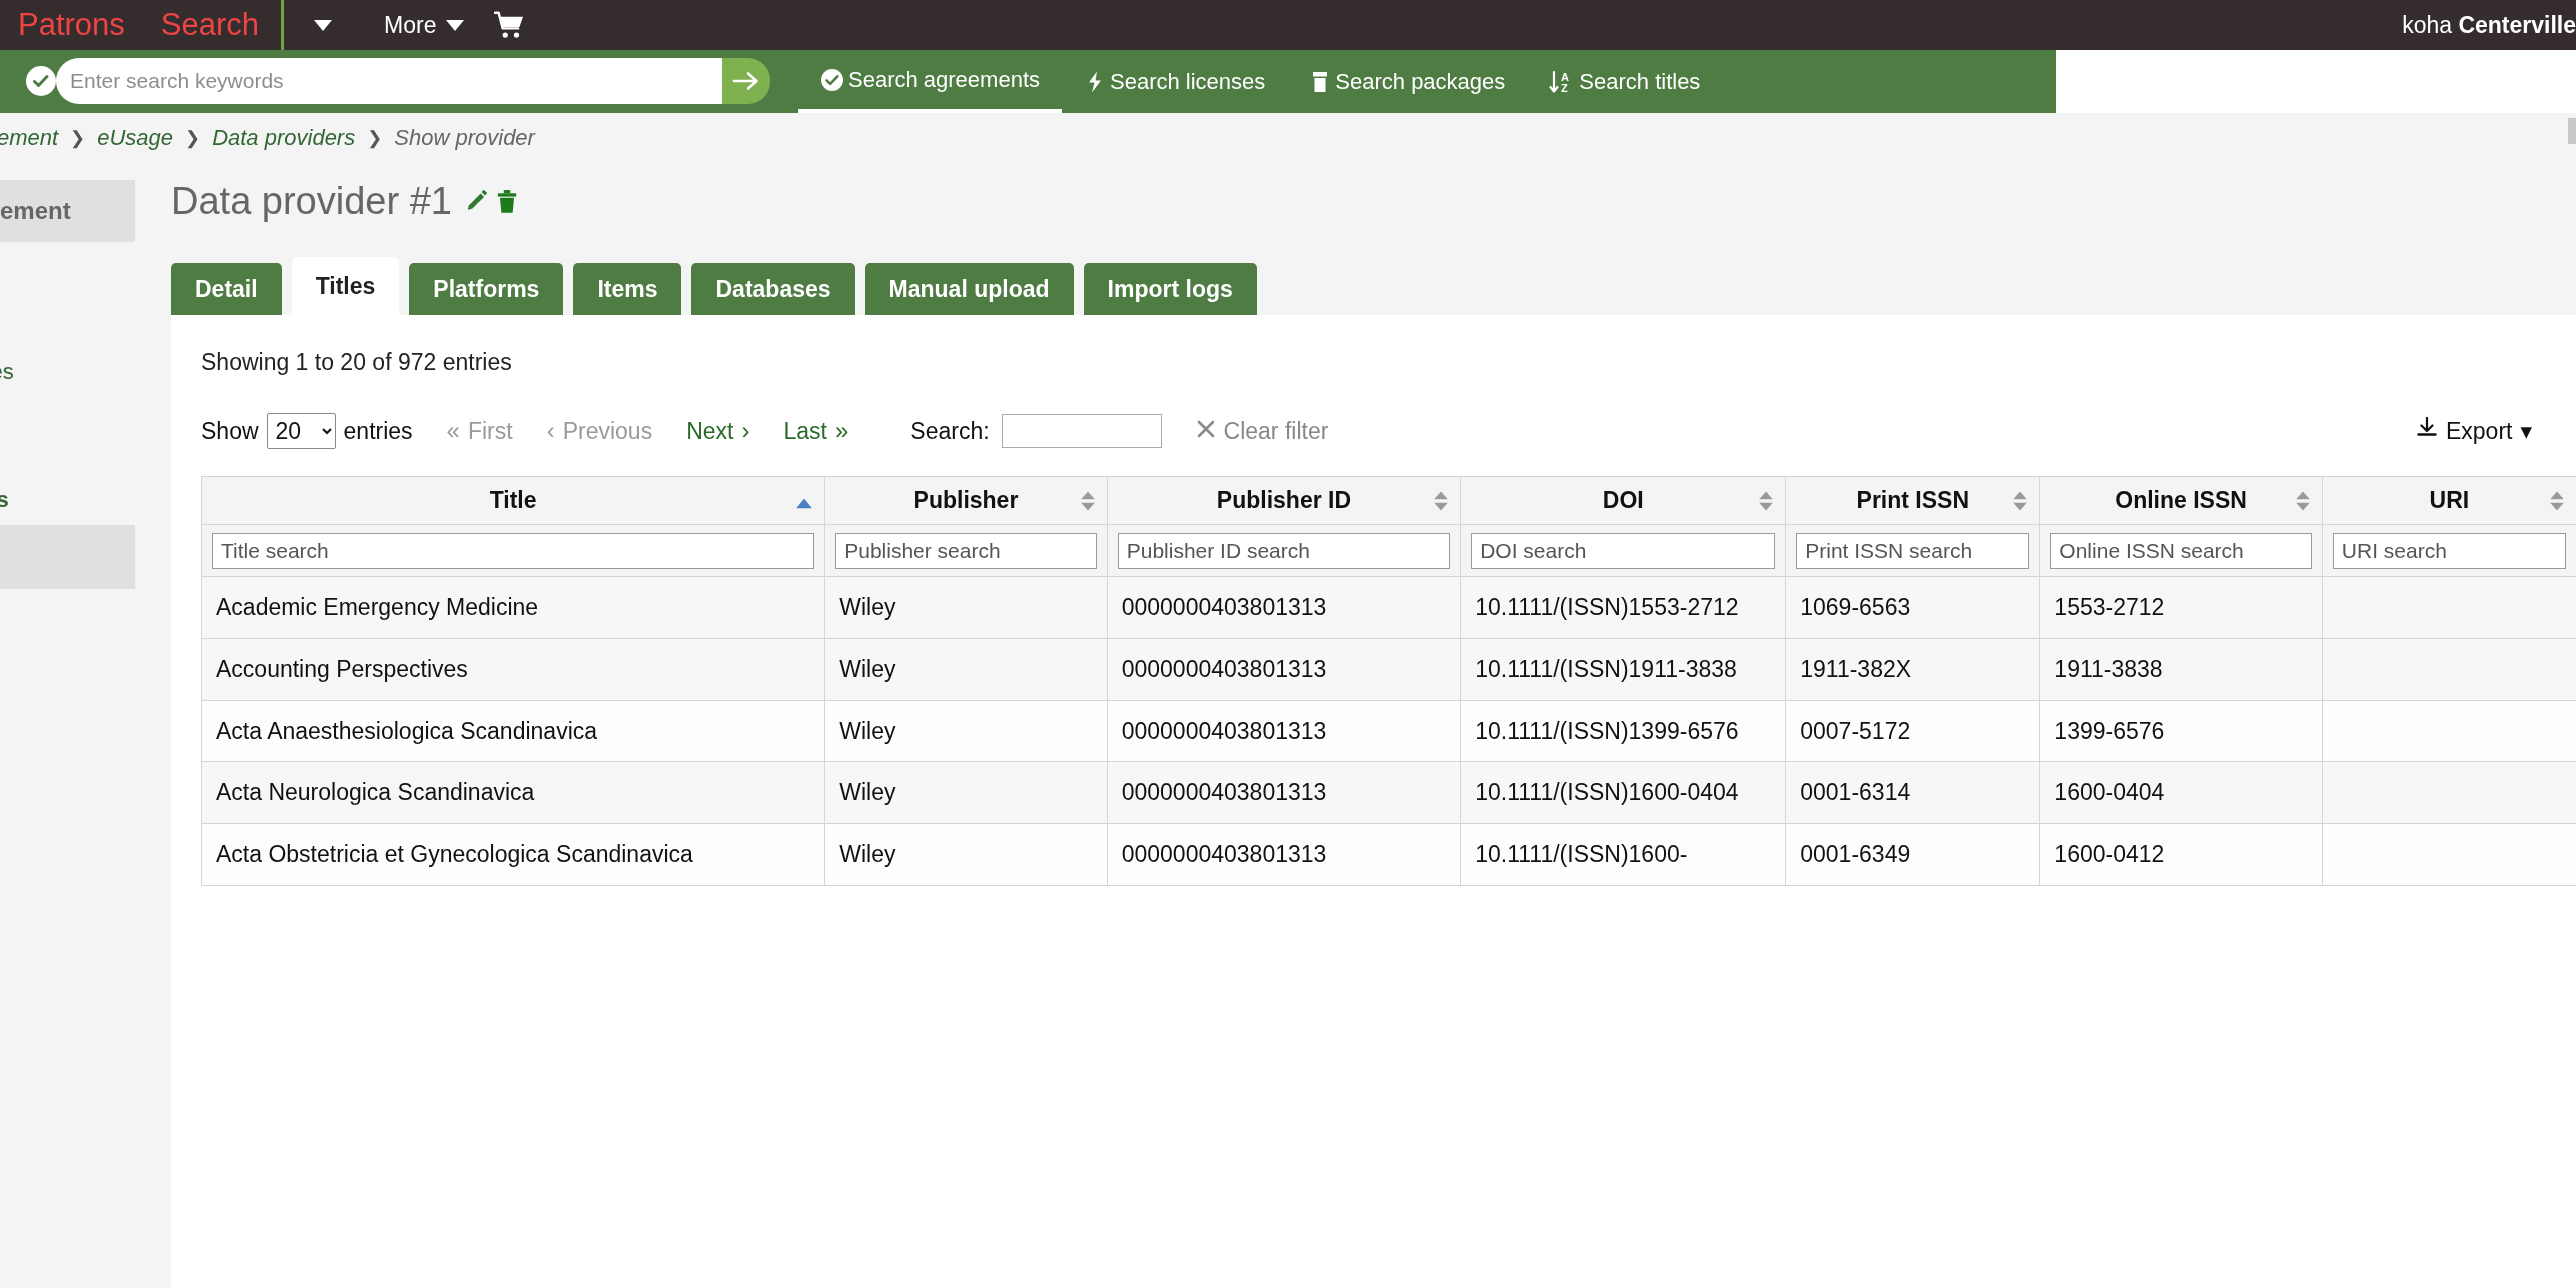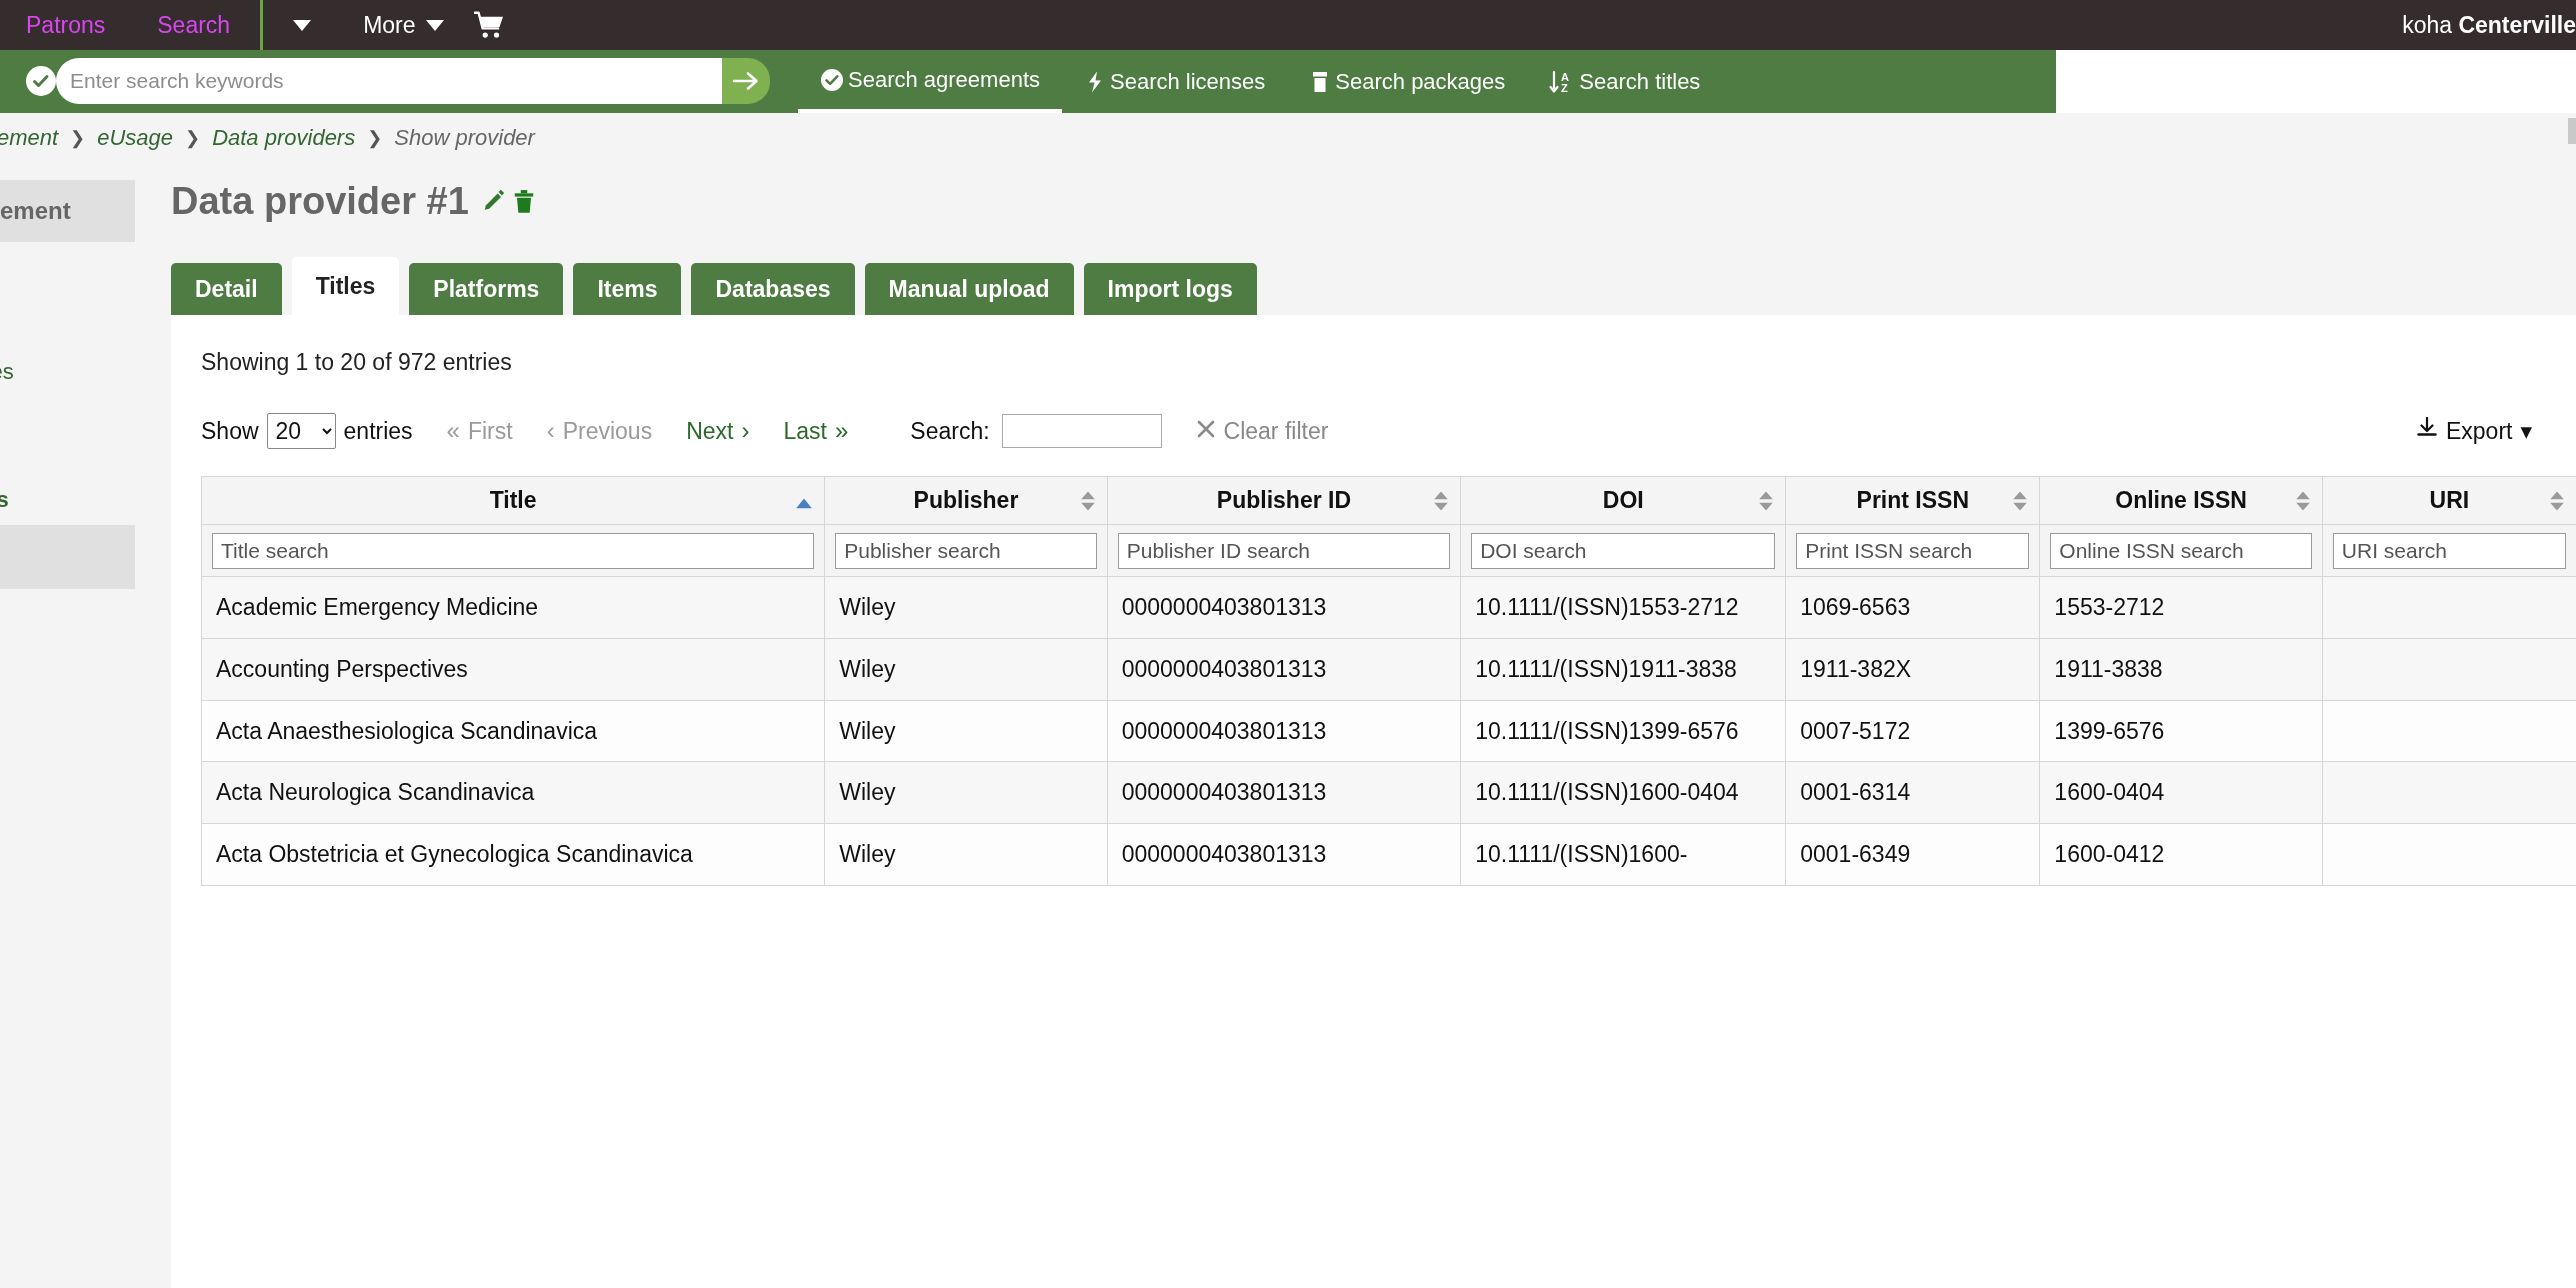--- a/index.html
+++ b/index.html
@@ -11,22 +11,22 @@
     background: #ffffff;
   }
 
   
   #topnav {
     position: absolute; left: 0; top: 0; width: 2576px; height: 50px;
     background: #352C2E;
     display: flex; align-items: center;
   }
   .nav-link {
-    color: #d946ef; font-size: 23px; text-decoration: none;
-    padding: 0 26px; line-height: 50px; white-space: nowrap;
+    color: #ef4444; font-size: 31px; text-decoration: none;
+    padding: 0 18px; line-height: 50px; white-space: nowrap;
   }
   #nav-divider {
     width: 3px; height: 50px; background: #6ca644; margin: 0 4px;
   }
   .caret-down {
     width: 0; height: 0;
     border-left: 9px solid transparent;
     border-right: 9px solid transparent;
     border-top: 11px solid #ffffff;
     display: inline-block; vertical-align: middle;
@@ -125,21 +125,21 @@
   #sb-highlight {
     position: absolute; left: 0; top: 363px; width: 135px; height: 64px;
     background: #e0e0e0;
   }
 
   
   #main { position: absolute; left: 135px; top: 162px; width: 2441px; height: 1126px; background: #f4f4f4; }
 
   #page-title {
     position: absolute; left: 36px; top: 18px;
-    font-size: 38px; font-weight: bold; color: #666;
+    font-size: 38px; font-weight: normal; color: #666;
     display: flex; align-items: center; gap: 12px;
   }
   .title-icon { display: flex; align-items: center; }
 
   
   #tabs {
     position: absolute; left: 36px; top: 95px; height: 58px;
     display: flex; align-items: flex-end; gap: 10px;
   }
   .tab {

